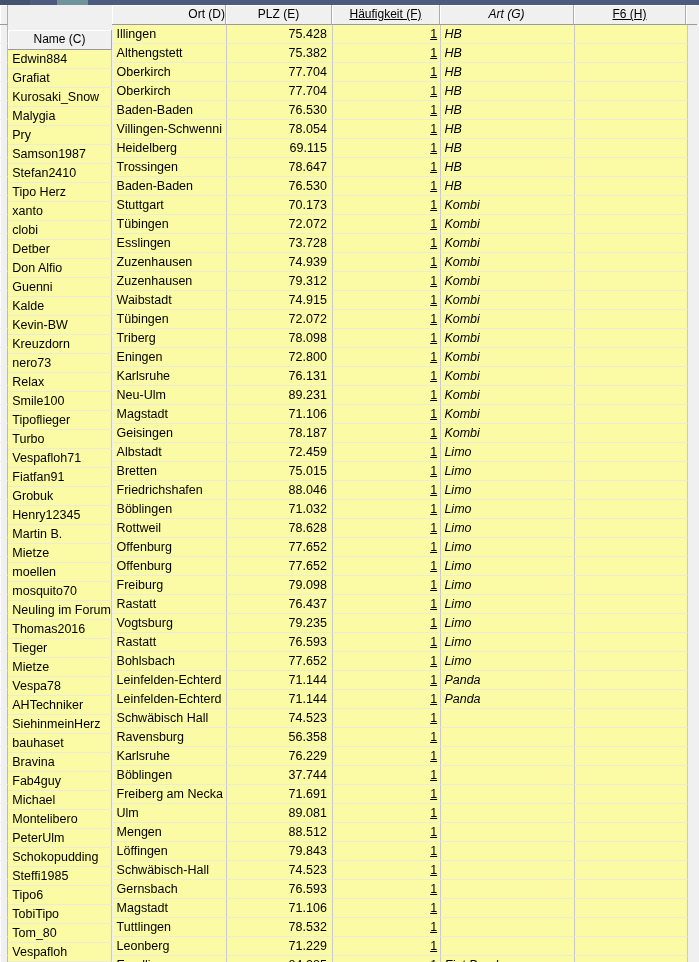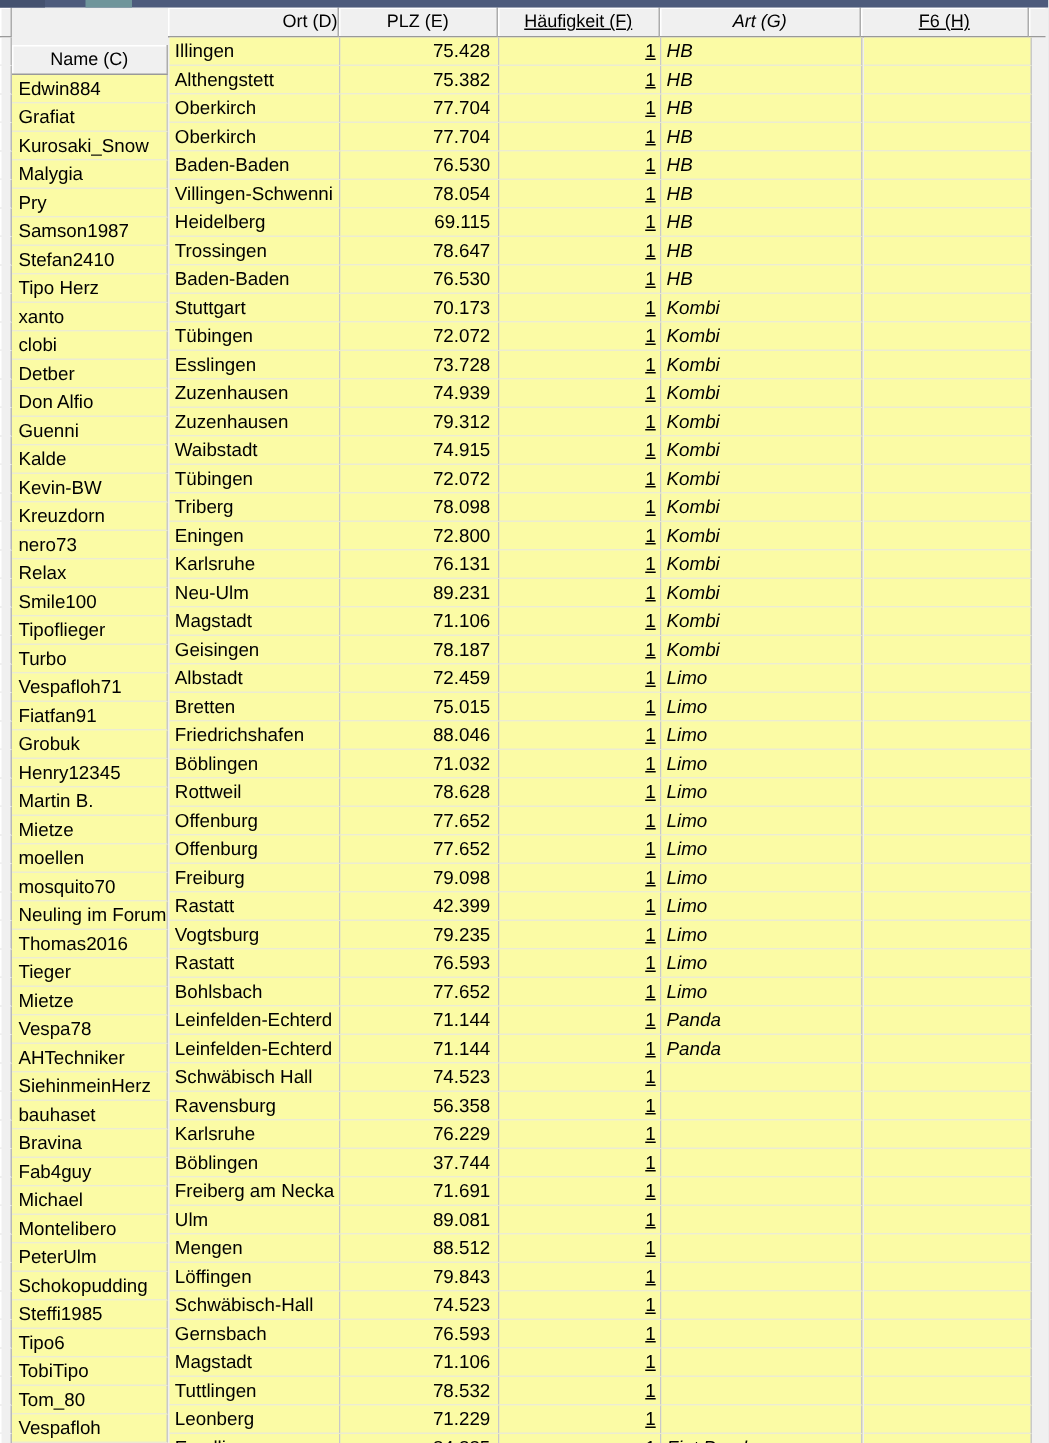--- a/index.html
+++ b/index.html
@@ -370,21 +370,21 @@
         <div class="td c2 ar">79.098</div>
         <div class="td c3 ar">1</div>
         <div class="td c4 al">Limo</div>
         <div class="td c5 al"></div>
         <div class="td rgutter"></div>
       </div>
       <div class="tr">
         <div class="td gutter"></div>
         <div class="td c0 al">Thomas2016</div>
         <div class="td c1 al">Rastatt</div>
-        <div class="td c2 ar">42.399</div>
+        <div class="td c2 ar">76.437</div>
         <div class="td c3 ar">1</div>
         <div class="td c4 al">Limo</div>
         <div class="td c5 al"></div>
         <div class="td rgutter"></div>
       </div>
       <div class="tr">
         <div class="td gutter"></div>
         <div class="td c0 al">Tieger</div>
         <div class="td c1 al">Vogtsburg</div>
         <div class="td c2 ar">79.235</div>

